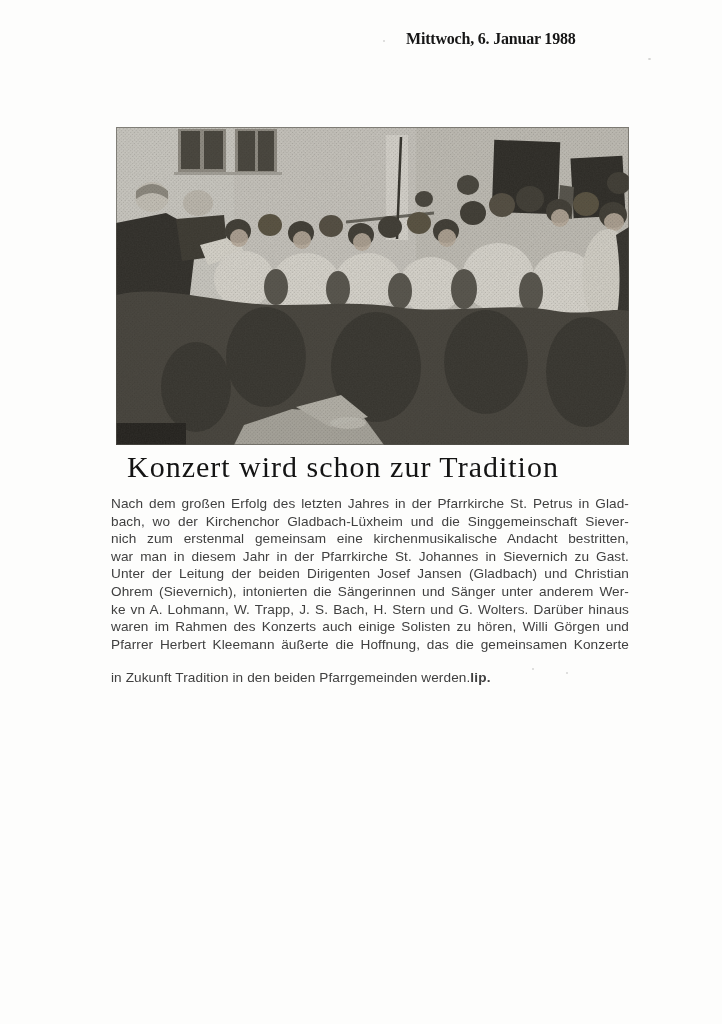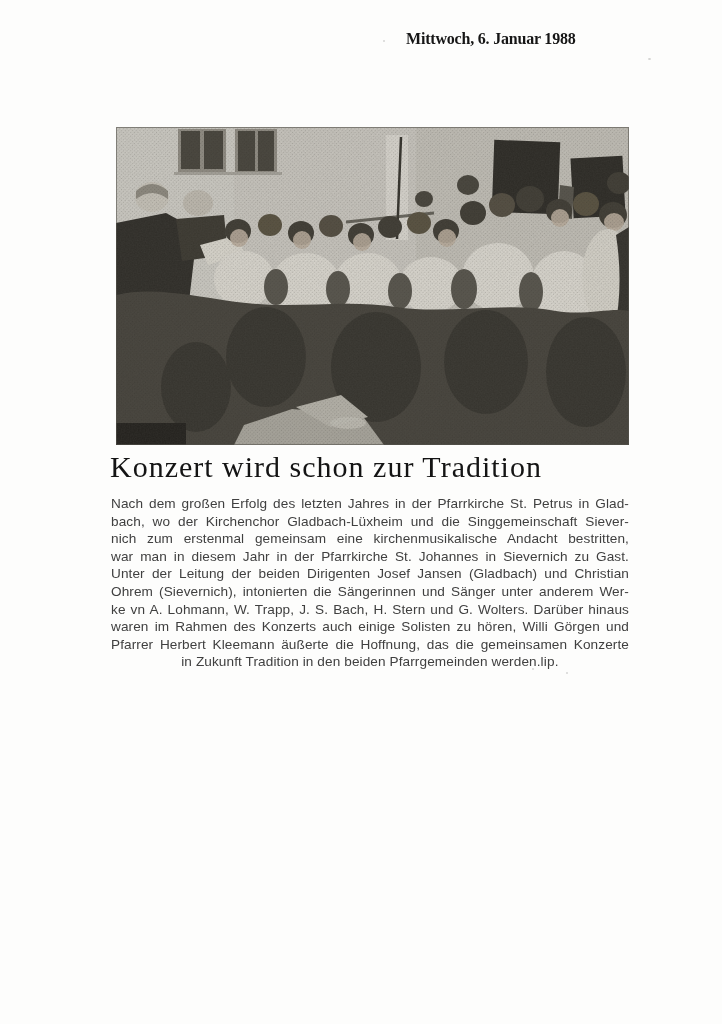--- a/index.html
+++ b/index.html
@@ -15,38 +15,38 @@
     font-family:"Liberation Serif", serif;
     font-weight:bold; font-size:16px; letter-spacing:-0.2px;
     color:#161616;
   }
   .photo {
     position:absolute; left:116px; top:127px; width:513px; height:318px;
     margin:0; padding:0;
   }
   .photo svg { display:block; width:513px; height:318px; }
   .headline {
-    position:absolute; left:110px; top:450px; width:520px;
+    position:absolute; left:127px; top:450px; width:520px;
     margin:0; font-family:"Liberation Serif", serif;
     font-weight:400; font-size:30px; letter-spacing:1px;
     color:#141414; white-space:nowrap;
   }
   .body-text {
     position:absolute; left:111px; top:495px; width:518px;
     font-size:13.6px; line-height:17.6px; color:#404040;
     letter-spacing:0.1px;
   }
   .bodyline {
     text-align:justify; text-align-last:justify;
     white-space:nowrap; height:17.6px; overflow:visible;
   }
   .lastline {
-    display:flex; justify-content:center; height:17.6px;
+    display:flex; justify-content:flex-start; height:17.6px;margin-top:16px;
   }
-  .byline { font-weight:normal; letter-spacing:0.2px; }
+  .byline { font-weight:bold; letter-spacing:0.2px; }
   
   .speck { position:absolute; background:#8a8a86; border-radius:50%; opacity:0.35; }
   .s1 { left:648px; top:58px;  width:3px; height:2px; }
   .s2 { left:383px; top:40px;  width:2px; height:2px; }
   .s3 { left:532px; top:668px; width:2px; height:2px; }
   .s4 { left:566px; top:672px; width:2px; height:2px; }
 </style>
 </head>
 <body>
 

